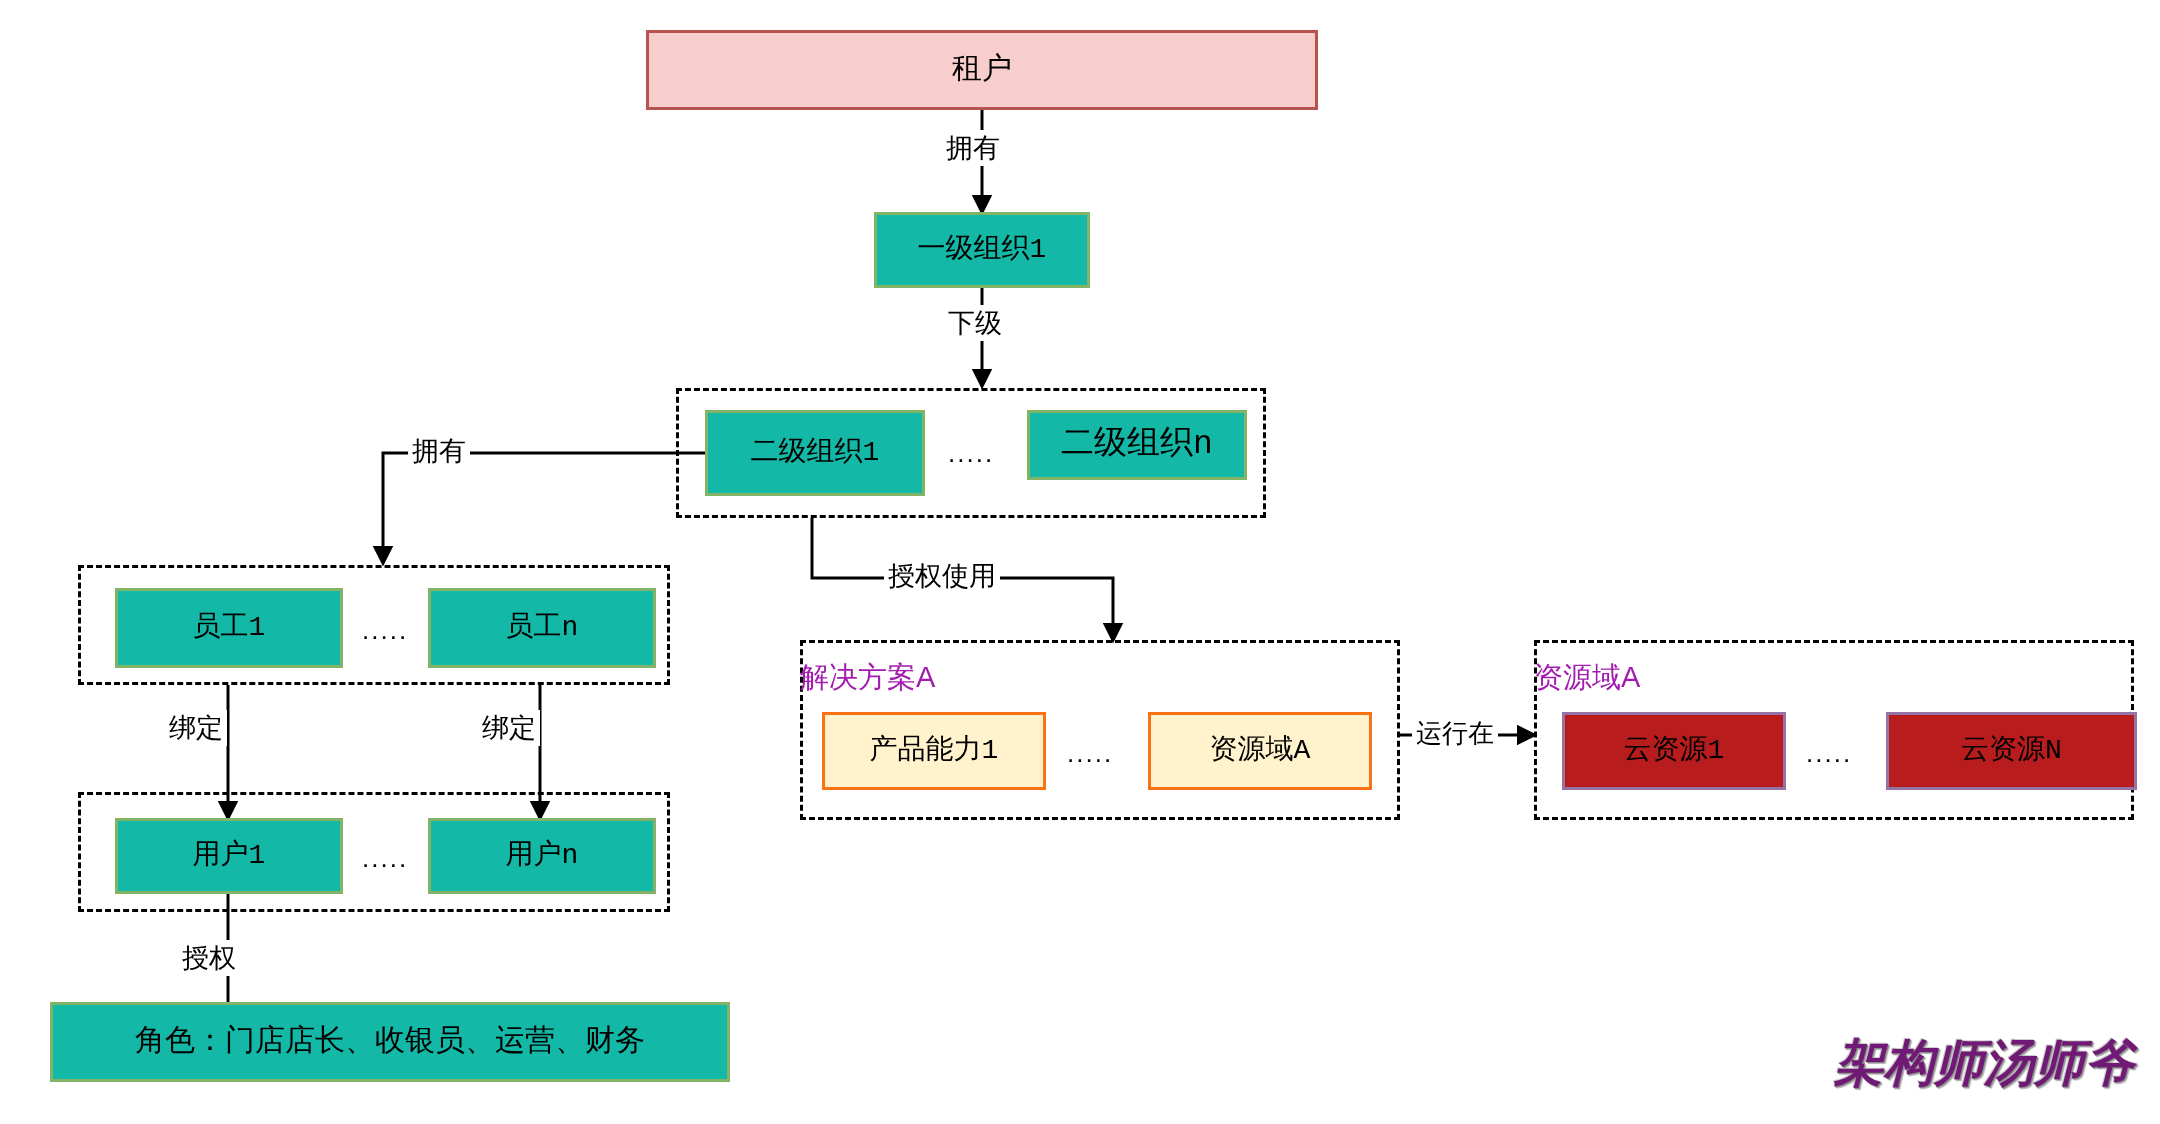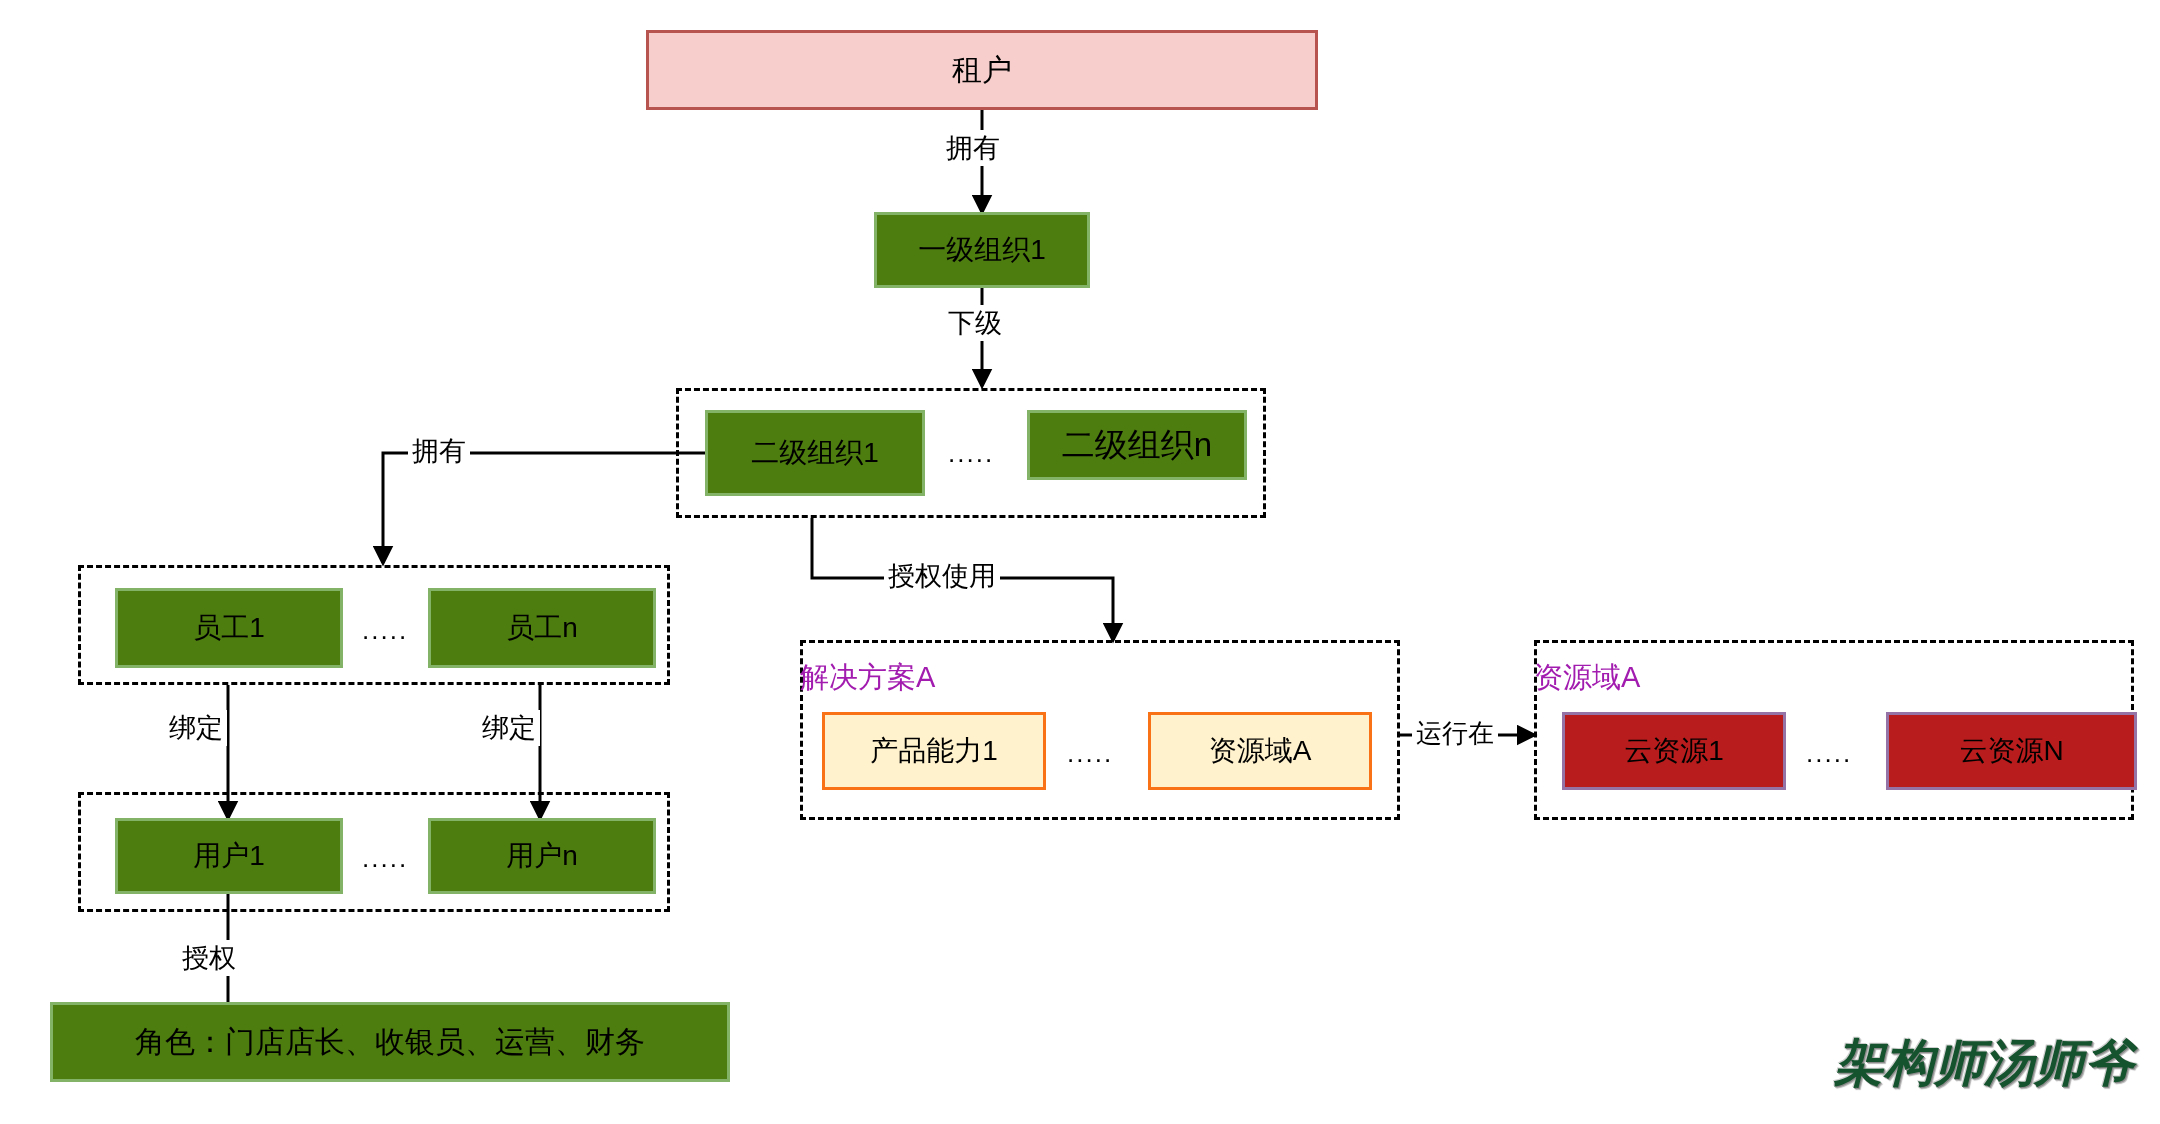--- a/index.html
+++ b/index.html
@@ -19,23 +19,24 @@
   .node {
     position: absolute;
     box-sizing: border-box;
     display: flex;
     align-items: center;
     justify-content: center;
     text-align: right;
     color: #000000;
     line-height: 1.15;
     white-space: nowrap;
+    font-family: Liberation Mono, monospace;
   }
   .node.red    { background: #f8cecc; border: 3px solid #b85450; }
-  .node.green  { background: #4d7c0f; border: 3px solid #82b366; }
+  .node.green  { background: #14b8a6; border: 3px solid #82b366; }
   .node.yellow { background: #fff2cc; border: 3px solid #f97316; }
   .node.purple { background: #b91c1c; border: 3px solid #9673a6; }
 
   
   .group {
     position: absolute;
     box-sizing: border-box;
     border: 3px dashed #000000;
     background: transparent;
   }
@@ -68,21 +69,21 @@
   .ellipsis {
     position: absolute;
     color: #000000;
     letter-spacing: 2px;
     white-space: nowrap;
   }
 
   
   #watermark {
     position: absolute;
-    color: #14532d;
+    color: #701a75;
     font-style: italic;
     font-weight: 700;
     white-space: nowrap;
     text-shadow:
        1px  1px 0 #8a8a8a,
        2px  2px 1px #b4b4b4,
       -1px -1px 0 #cfcfcf;
     user-select: none;
   }
 </style>

